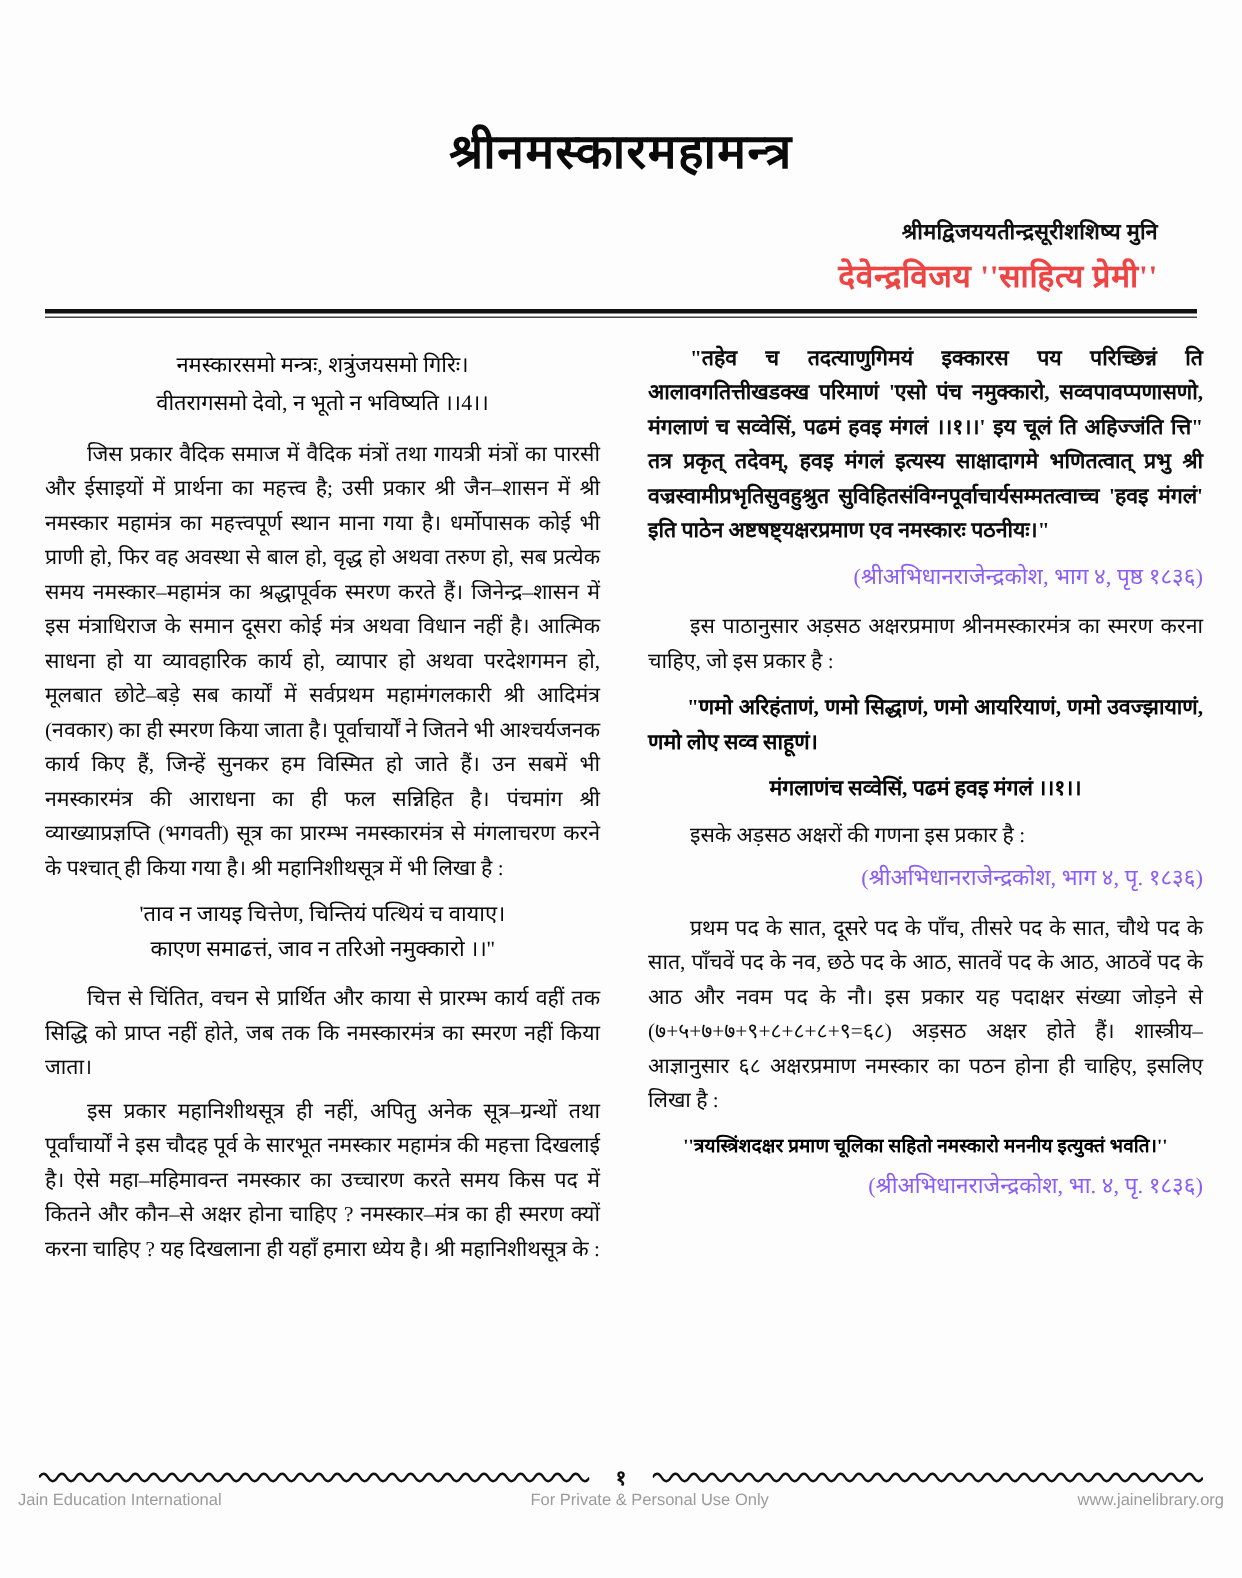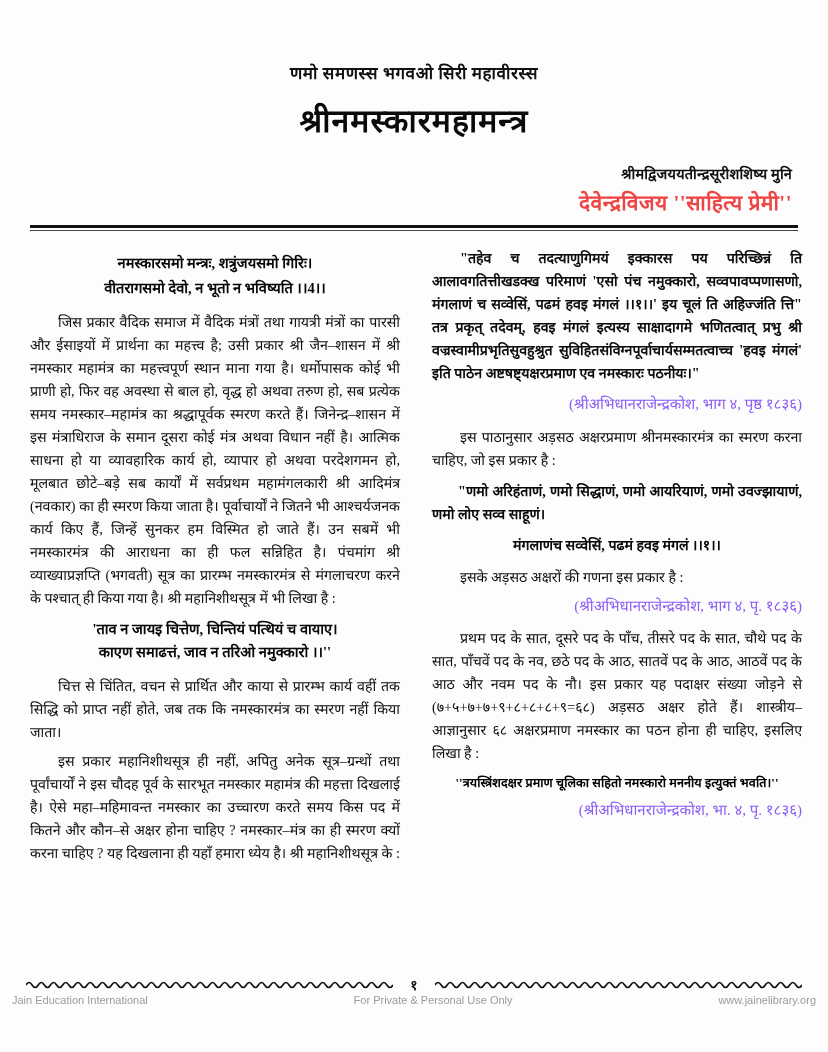--- a/index.html
+++ b/index.html
@@ -39,21 +39,21 @@
     font-size: 32px;
     font-weight: 700;
     letter-spacing: 1px;
     color: #0a0a0a;
     font-family: "DejaVu Sans", "Liberation Sans", sans-serif;
   }
 
   .byline {
     margin-top: 22px;
     text-align: right;
-    padding-right: 36px;
+    padding-right: 56px;
     margin-left: 36px;
   }
   .byline-small {
     font-size: 14.5px;
     font-weight: 600;
     letter-spacing: 0.2px;
     color: #111;
   }
   .byline-large {
     margin-top: 5px;
@@ -96,21 +96,21 @@
     text-align: justify;
     text-justify: inter-word;
     color: #0d0d0d;
   }
   p.indent { text-indent: 28px; }
 
   
   .verse {
     margin: 8px 0 10px 0;
     text-align: center;
-    font-weight: 700;
+    font-weight: 400;
     font-size: 14.6px;
     line-height: 1.7;
     color: #080808;
   }
   .verse.tight { line-height: 1.6; }
   .verse-small {
     font-size: 12.6px;
     font-weight: 700;
     text-align: center;
     letter-spacing: 0.1px;
@@ -186,21 +186,20 @@
   .footer-meta .center { flex: 1 1 auto; text-align: center; }
   .footer-meta .left  { flex: 0 0 auto; }
   .footer-meta .right { flex: 0 0 auto; }
 </style>
 </head>
 <body>
 
 <div class="page">
 
   <div class="header">
-    <div class="invocation">णमो समणस्स भगवओ सिरी महावीरस्स</div>
     <div class="main-title">श्रीनमस्कारमहामन्त्र</div>
   </div>
 
   <div class="byline">
     <div class="byline-small">श्रीमद्विजययतीन्द्रसूरीशशिष्य मुनि</div>
     <div class="byline-large">देवेन्द्रविजय ''साहित्य प्रेमी''</div>
   </div>
 
   <div class="rule-top"></div>
 

